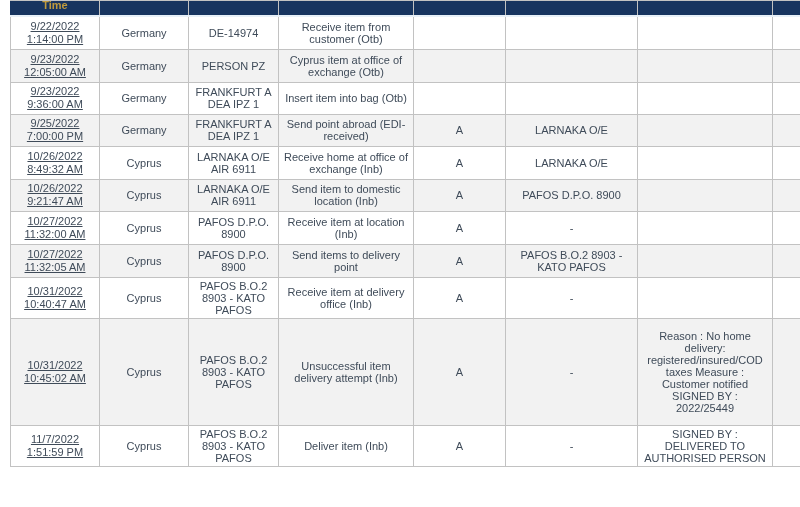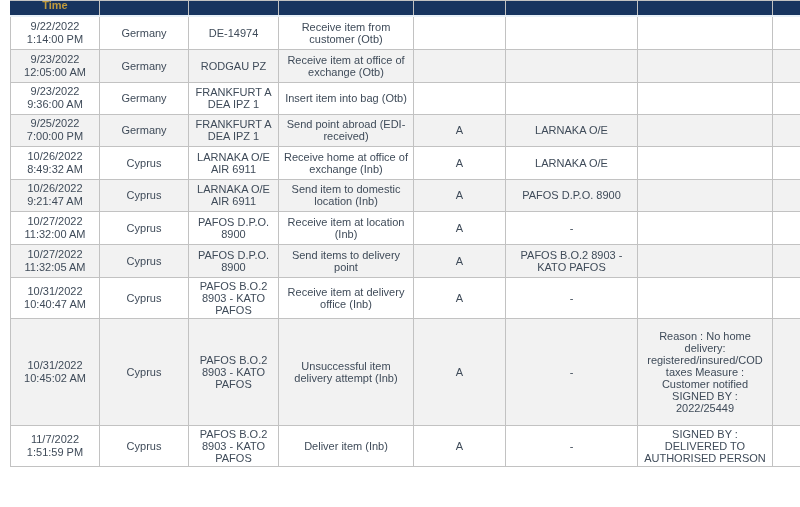--- a/index.html
+++ b/index.html
@@ -53,21 +53,21 @@
     color: #bf9a3d;
     font-size: 11px;
     line-height: 15px;
     margin-top: -5px;      
     white-space: nowrap;
   }
   tbody tr { background: #ffffff; }
   tbody tr.alt { background: #f2f2f2; }
   tbody tr:first-child td { border-top: 2px solid #e7f0f8; }
   table.track { border-bottom: 1px solid #ababab; }
-  .dt div { line-height: 13px; }
+  .dt div { line-height: 13px; text-decoration: underline; }
 </style>
 </head>
 <body>
 
 <div class="viewport">
   <table class="track">
     <colgroup>
       <col style="width:89px">
         <col style="width:89px">
         <col style="width:90px">
@@ -104,22 +104,22 @@
           <td></td>
           <td></td>
           <td></td>
         </tr>
         <tr class="alt" style="height: 33px;">
           <td class="dt">
             <div>9/23/2022</div>
             <div>12:05:00 AM</div>
           </td>
           <td>Germany</td>
-          <td>RODGAU PZ</td>
-          <td>Receive item at office of exchange (Otb)</td>
+          <td>PERSON PZ</td>
+          <td>Cyprus item at office of exchange (Otb)</td>
           <td></td>
           <td></td>
           <td></td>
           <td></td>
         </tr>
         <tr class="" style="height: 32px;">
           <td class="dt">
             <div>9/23/2022</div>
             <div>9:36:00 AM</div>
           </td>

